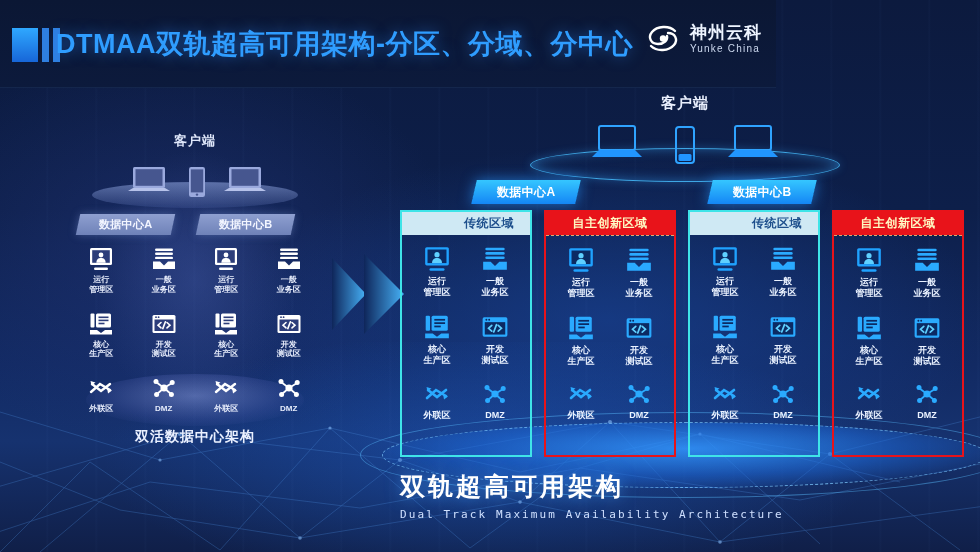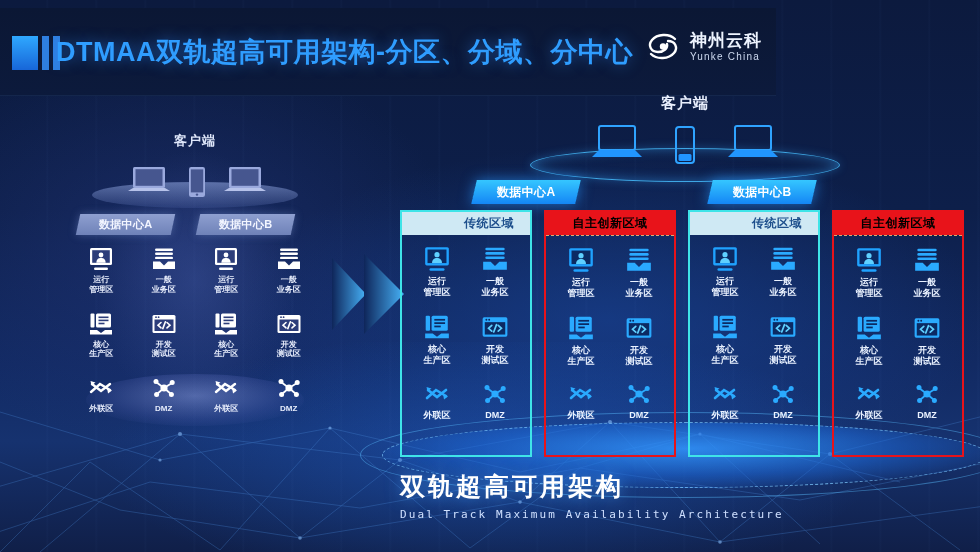--- a/index.html
+++ b/index.html
@@ -19,21 +19,21 @@
     overflow:hidden;
   }
   
   .vstripes{position:absolute;inset:0;pointer-events:none;opacity:.5;
     background:repeating-linear-gradient(90deg, rgba(120,170,255,0) 0px, rgba(120,170,255,0) 46px, rgba(120,170,255,.055) 47px, rgba(120,170,255,0) 49px);}
   .meshwrap{position:absolute;left:0;right:0;bottom:0;height:210px;pointer-events:none;opacity:.75;}
   .glowbottom{position:absolute;left:-5%;bottom:-90px;width:110%;height:300px;pointer-events:none;
      background:radial-gradient(ellipse 50% 60% at 50% 40%, rgba(32,104,220,.40) 0%, rgba(18,50,130,0) 72%);}
 
   
-  .header{position:absolute;left:0;top:8px;width:776px;height:88px;
+  .header{position:absolute;left:0;top:0;width:776px;height:88px;
      background:linear-gradient(180deg,#0b1734 0%,#0c1a3c 100%);
      border-bottom:1px solid rgba(90,150,255,.12);}
   .hdr-marks{position:absolute;left:12px;top:28px;display:flex;align-items:center;gap:4px;height:34px;}
   .hm1{width:26px;height:34px;background:linear-gradient(180deg,#2fa8ff,#1766d8);}
   .hm2{width:7px;height:34px;background:#2f7fe0;}
   .hm3{width:7px;height:34px;background:#2f7fe0;}
   .hdr-title{position:absolute;left:56px;top:26px;font-size:27px;font-weight:bold;
      color:#2f9dff;letter-spacing:.5px;text-shadow:0 0 14px rgba(45,140,255,.55);white-space:nowrap;}
   .logo{position:absolute;right:14px;top:22px;display:flex;align-items:center;gap:9px;}
   .logo-txt{line-height:1.05;}
@@ -76,21 +76,21 @@
      background:linear-gradient(180deg,#35c6ff 0%,#1486f5 100%);
      display:flex;align-items:center;justify-content:center;box-shadow:0 0 14px rgba(40,150,255,.65);}
   .dc-chip-r span{transform:skewX(13deg);font-size:12px;font-weight:bold;color:#ffffff;letter-spacing:.4px;}
   .dc-chip-r.a{left:74px;} .dc-chip-r.b{left:310px;}
 
   .zone-cols{position:absolute;left:0;top:124px;width:570px;display:flex;gap:12px;}
   .zcol{width:132px;}
   .zcol-head{height:23px;display:flex;align-items:center;justify-content:center;
      font-size:12px;font-weight:bold;letter-spacing:.5px;}
   .zcol.trad .zcol-head{background:#cfe9f4;color:#1d4f8c;padding-left:46px;}
-  .zcol.inno .zcol-head{background:#e8131a;color:#000000;}
+  .zcol.inno .zcol-head{background:#e8131a;color:#fef9c3;}
   .zcol-body{height:220px;padding:10px 6px 6px;display:grid;grid-template-columns:1fr 1fr;
      grid-template-rows:1fr 1fr 1fr;}
   .zcol.trad{border:2px solid #3fe4e8;}
   .zcol.inno{border:2px solid #e8131a;}
   .zcol.inno .zcol-body{border-top:1px dashed rgba(255,190,120,.85);}
   .zone-r{display:flex;flex-direction:column;align-items:center;justify-content:flex-start;gap:3px;}
   .zone-r .zlabel{font-size:9px;line-height:1.22;color:#eaf2ff;text-align:center;font-weight:bold;}
 
   .base-ellipse{position:absolute;left:-18px;top:336px;width:606px;height:66px;border-radius:50%;
      background:radial-gradient(ellipse at 50% 40%, rgba(50,150,255,.85) 0%, rgba(30,105,215,.55) 48%, rgba(20,70,170,.08) 78%);
@@ -330,20 +330,21 @@
               <circle cx="21.2" cy="7.6" r="2.5" fill="#ffffff"></circle>
             <circle cx="5.6" cy="19.4" r="2.5" fill="#ffffff"></circle>
               <circle cx="20.4" cy="19.4" r="2.5" fill="#ffffff"></circle>
           </svg>
           <div class="zlabel">DMZ</div>
         </div>
       </div>
 
     </div>
 
+    <div class="left-caption">双活数据中心架构</div>
   </div>
 
   <div class="arrow">
     <svg width="96" height="92" viewBox="0 0 96 92">
       <defs>
         <linearGradient id="ag" x1="0" y1="0" x2="1" y2="0">
           <stop offset="0%" stop-color="#0e2559"></stop>
           <stop offset="100%" stop-color="#49b9ff"></stop>
         </linearGradient>
       </defs>

